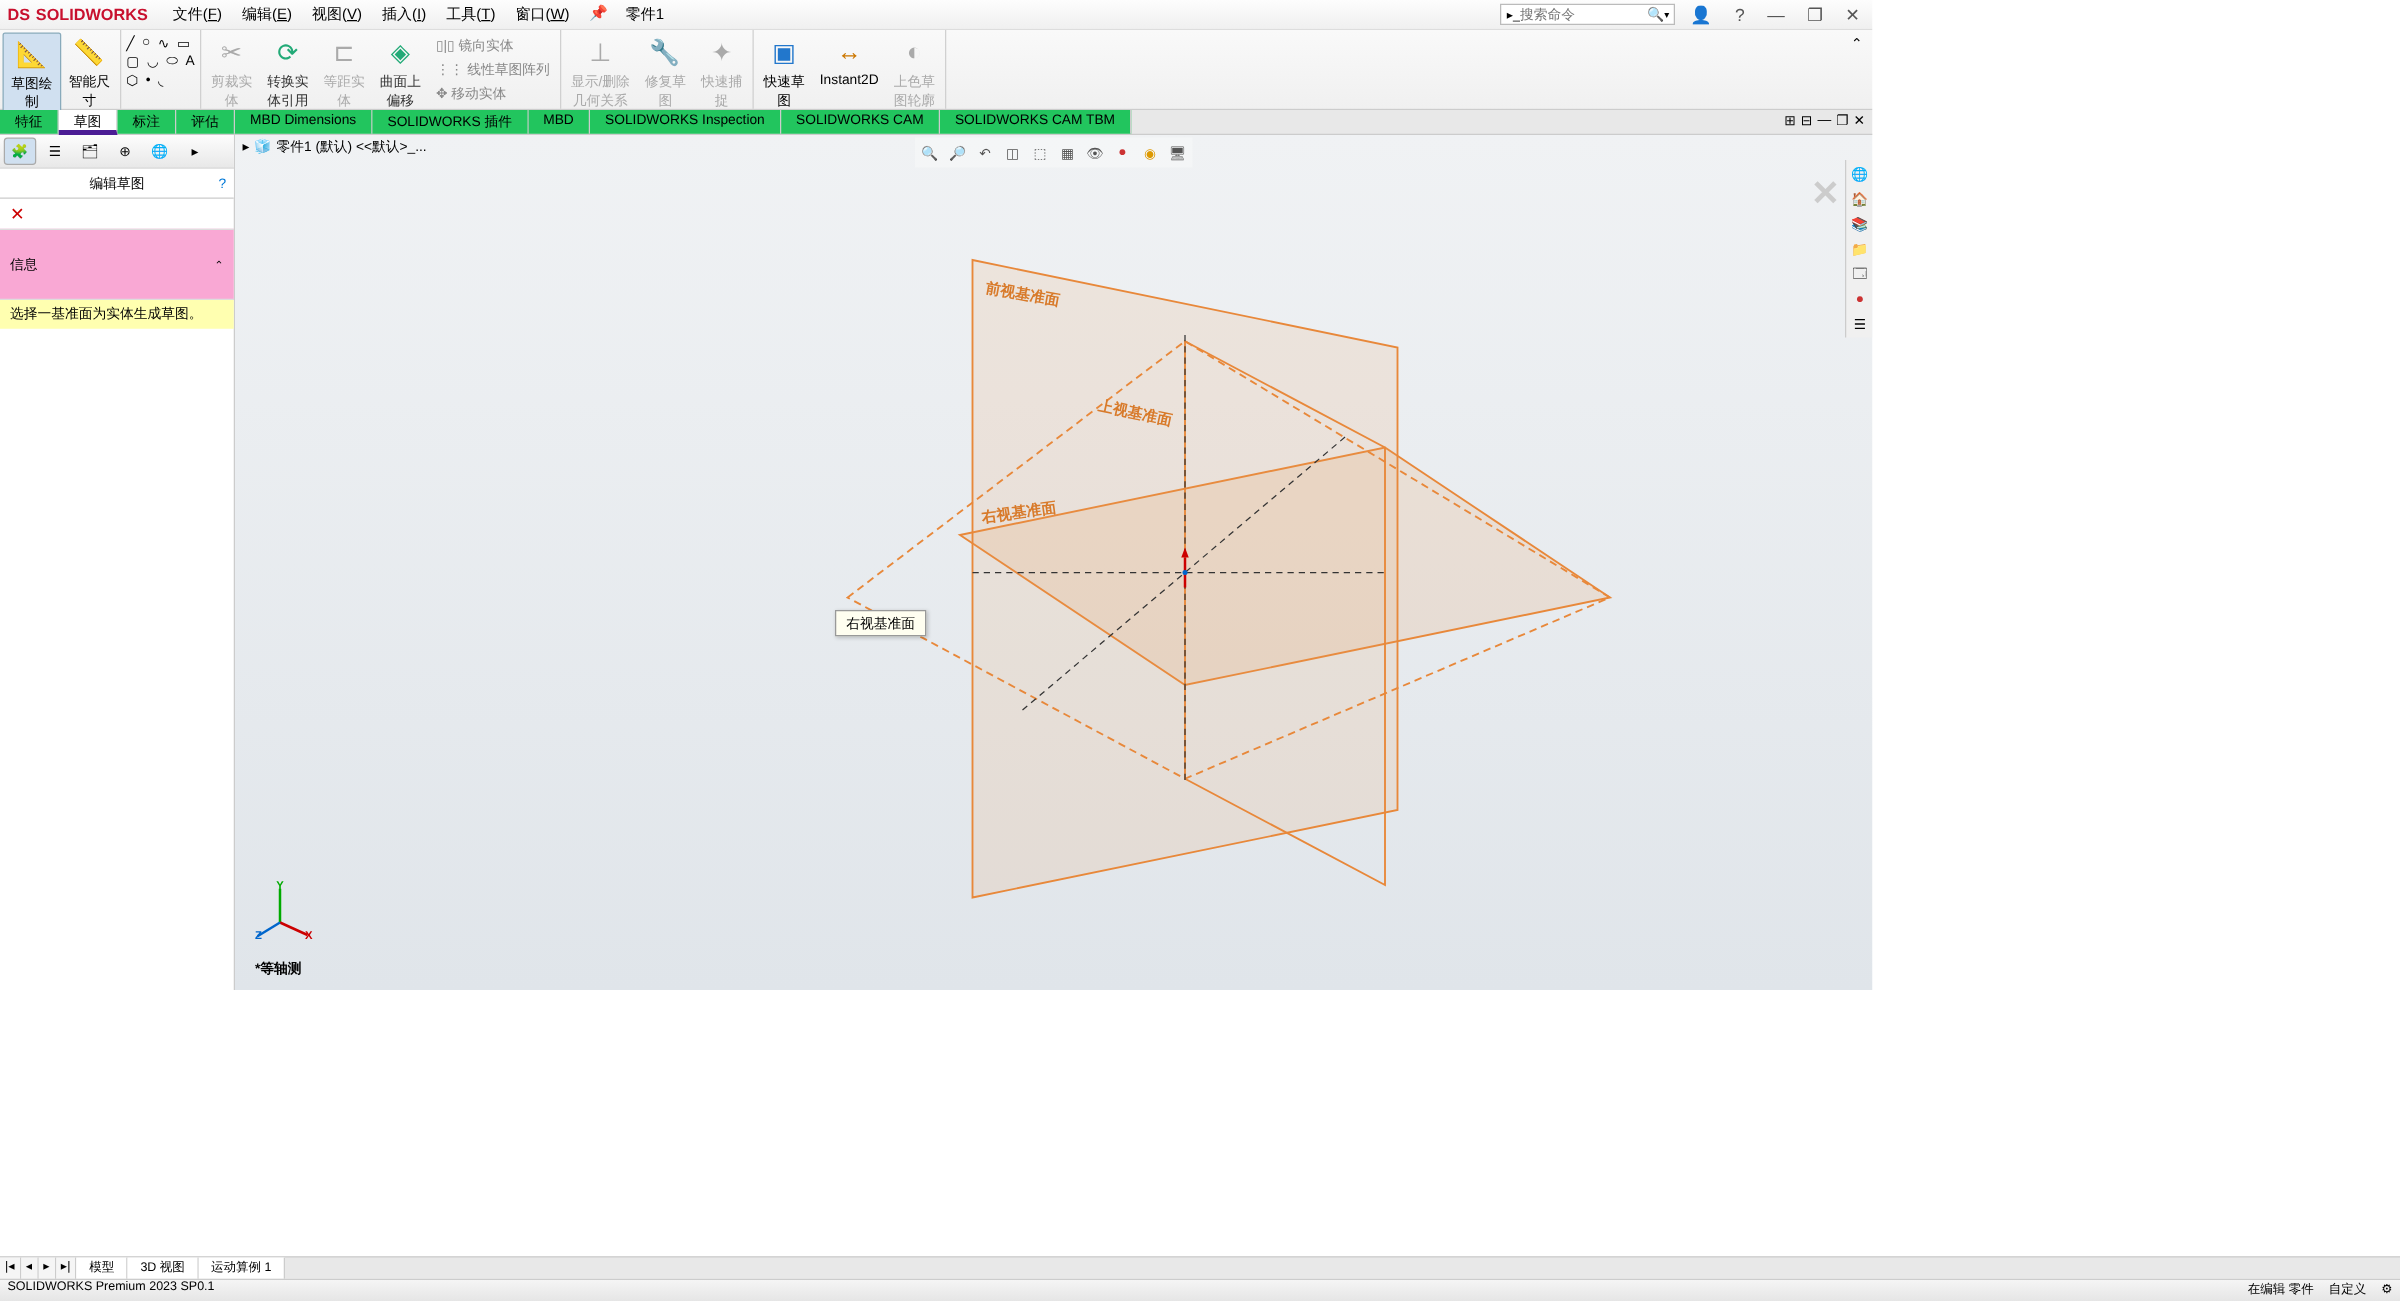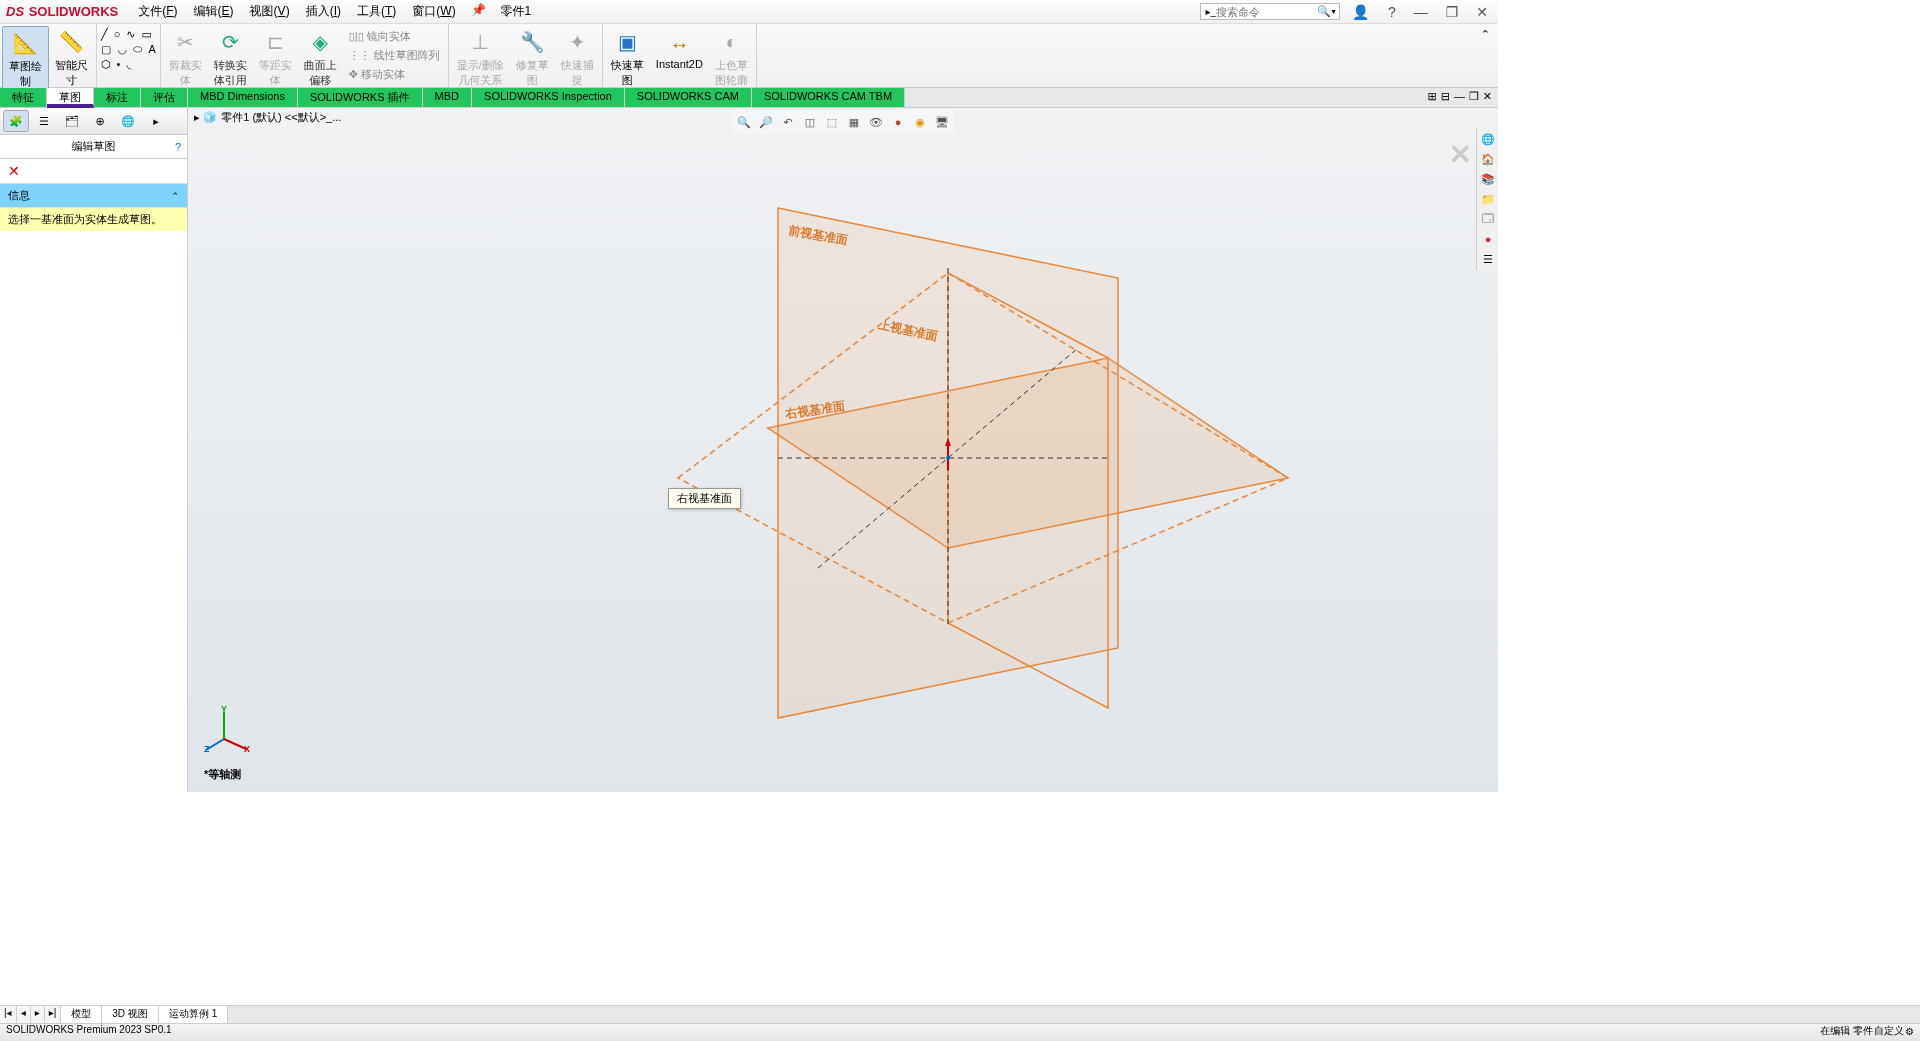--- a/index.html
+++ b/index.html
@@ -1,19 +1,19 @@
 <!DOCTYPE html>
 <html><head>
 <meta charset="utf-8">
 <style>
 *{margin:0;padding:0;box-sizing:border-box;font-family:"Microsoft YaHei",Arial,sans-serif;user-select:none}
 body{width:1498px;height:812px;background:#fff;overflow:hidden;font-size:11px}
 .title-bar{height:24px;display:flex;align-items:center;background:linear-gradient(#fdfdfd,#f0f0f0);border-bottom:1px solid #ddd}
 .logo{display:flex;align-items:center;padding:0 6px;color:#c8102e;font-weight:bold;font-size:13px}
-.logo .s{color:#c8102e;font-style:italic;margin-right:1px}
+.logo .s{color:#c8102e;margin-right:1px}
 .menu-bar{display:flex;padding:0 6px}
 .menu-item{padding:2px 8px;cursor:pointer;font-size:12px}
 .menu-item .ul{text-decoration:underline}
 .title-center{flex:1;text-align:left;font-size:12px}
 .title-right{display:flex;align-items:center;padding:0 4px;gap:6px}
 .search-box{display:flex;align-items:center;border:1px solid #bbb;background:#fff;padding:1px 4px;width:140px}
 .search-box input{border:none;outline:none;font-size:11px;flex:1;width:80px}
 .win-btn{padding:2px 6px;font-size:14px;cursor:pointer;color:#555}
 .ribbon{height:64px;display:flex;background:linear-gradient(#f9f9f9,#f0f0f0);border-bottom:1px solid #ccc}
 .rib-group{display:flex;border-right:1px solid #d0d0d0;align-items:flex-start;padding:2px}
@@ -27,38 +27,38 @@
 .tab{padding:2px 12px;font-size:11px;border-right:1px solid #ccc;cursor:pointer;background:#22c55e}
 .tab.active{background:#fff;border-bottom:4px solid #4c1d95;margin-bottom:-1px}
 .content{display:flex;height:calc(100% - 128px);position:relative}
 .left-panel{width:188px;border-right:1px solid #ccc;background:#fff;display:flex;flex-direction:column}
 .lp-tabs{display:flex;border-bottom:1px solid #ccc;background:linear-gradient(#fdfdfd,#e8e8e8);padding:2px}
 .lp-tab{width:26px;height:22px;display:flex;align-items:center;justify-content:center;margin:0 1px;border:1px solid transparent;cursor:pointer}
 .lp-tab.active{border-color:#aaa;background:#d0e0f0;border-radius:3px}
 .lp-header{padding:4px 8px;border-bottom:1px solid #ccc;font-size:11px;display:flex;justify-content:center;align-items:center;position:relative;background:#fff}
 .lp-help{position:absolute;right:6px;color:#0078d7;cursor:pointer}
 .lp-close{padding:4px 8px;color:#c00;font-size:14px;cursor:pointer}
-.lp-info{padding:4px 8px;background:#7dd3fc;border-top:1px solid #ddd;border-bottom:1px solid #ddd;display:flex;justify-content:space-between;align-items:center;font-size:11px}
+.lp-info{padding:20px 8px;background:#f9a8d4;border-top:1px solid #ddd;border-bottom:1px solid #ddd;display:flex;justify-content:space-between;align-items:center;font-size:11px}
 .lp-msg{padding:4px 8px;background:#ffffb0;font-size:11px;line-height:1.4}
 .viewport{flex:1;position:relative;background:linear-gradient(to bottom,#f0f2f4 0%,#e0e5ea 100%);overflow:hidden}
 .breadcrumb{position:absolute;top:2px;left:6px;display:flex;align-items:center;gap:4px;font-size:11px}
 .bc-icon{color:#d90}
 .view-toolbar{position:absolute;top:2px;left:50%;transform:translateX(-50%);display:flex;align-items:center;gap:2px;padding:2px;background:rgba(255,255,255,0.3)}
 .vt-btn{width:20px;height:20px;display:flex;align-items:center;justify-content:center;cursor:pointer;color:#555}
 .tooltip-box{position:absolute;background:#fffef0;border:1px solid #999;padding:2px 8px;font-size:11px;box-shadow:1px 1px 3px rgba(0,0,0,0.2)}
 .right-toolbar{position:absolute;right:0;top:20px;width:22px;display:flex;flex-direction:column;gap:2px;background:#f0f0f0;border-left:1px solid #ccc;padding:2px}
 .rt-btn{width:18px;height:18px;display:flex;align-items:center;justify-content:center;cursor:pointer}
 .confirm-x{position:absolute;right:26px;top:30px;font-size:28px;color:#ccc;cursor:pointer;font-weight:bold}
 .triad{position:absolute;left:16px;bottom:36px}
 .view-label{position:absolute;left:16px;bottom:10px;font-size:11px;font-weight:bold}
 .bottom-tabs{position:absolute;bottom:0;left:0;height:18px;display:flex;background:#e8e8e8;border-top:1px solid #ccc;font-size:10px;width:100%}
 .bt-btn{padding:1px 4px;border-right:1px solid #ccc;cursor:pointer;background:#f5f5f5}
 .bt-tab{padding:1px 10px;border-right:1px solid #ccc;cursor:pointer;background:#fff}
 .status-bar{position:absolute;bottom:0;left:0;right:0;height:18px;background:linear-gradient(#f5f5f5,#e5e5e5);border-top:1px solid #ccc;display:flex;align-items:flex-start;font-size:10px;padding:0 6px}
-.status-right{margin-left:auto;display:flex;gap:1px;align-items:center}
+.status-right{margin-left:auto;display:flex;gap:12px;align-items:center}
 svg text{font-family:Arial;font-weight:bold}
 .ribbon-expand{margin-left:auto;padding:4px 8px;cursor:pointer}
 </style>
 </head>
 <body>
 
 <div class="title-bar">
   <div class="logo">
     <span class="s">DS</span>&nbsp;<span>SOLIDWORKS</span>
   </div>

